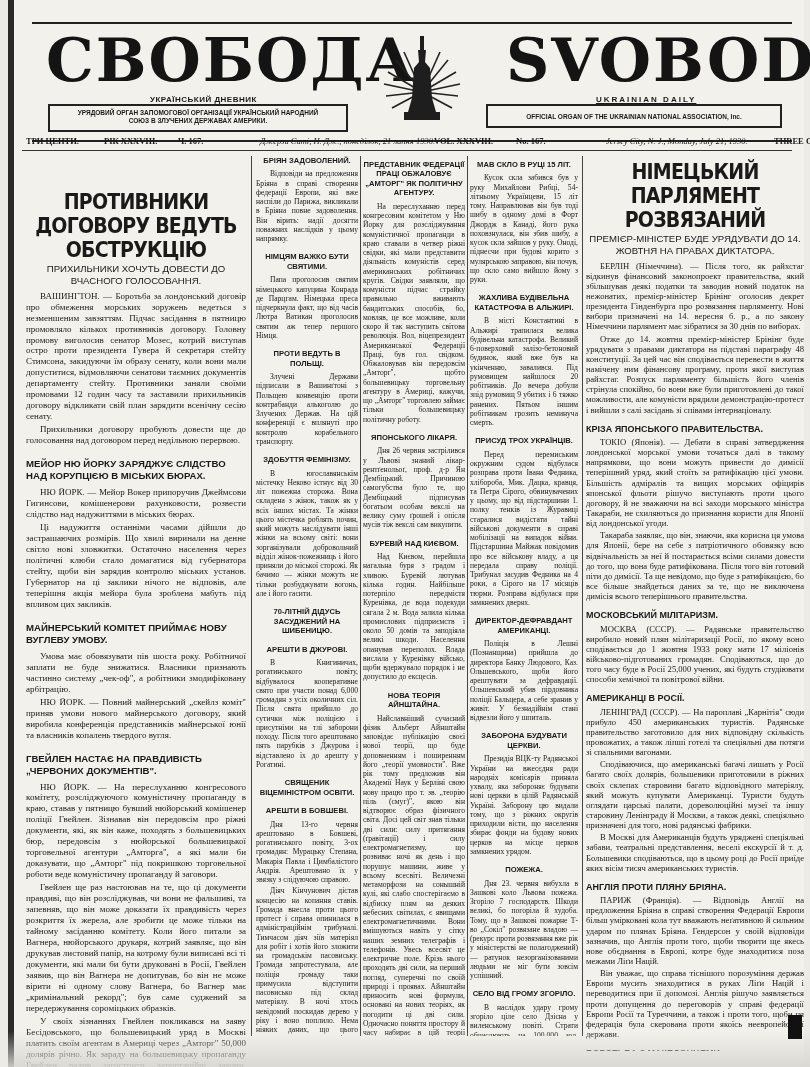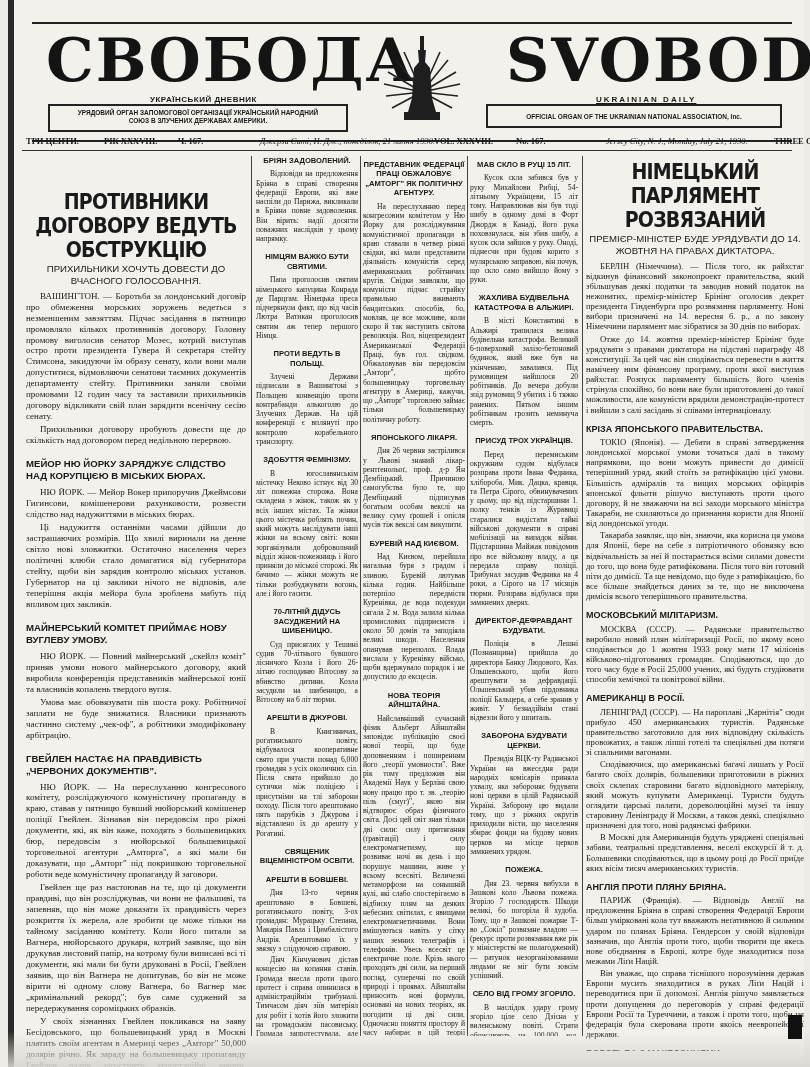--- a/index.html
+++ b/index.html
@@ -140,45 +140,44 @@
 
   <div class="col-rule" style="left:243px"></div>
   <div class="col-rule" style="left:352px"></div>
   <div class="col-rule" style="left:459px"></div>
   <div class="col-rule" style="left:574px"></div>
 
   <div class="col c1">
     <div class="main-head">ПРОТИВНИКИ ДОГОВОРУ ВЕДУТЬ ОБСТРУКЦІЮ</div>
     <div class="sub-head">ПРИХИЛЬНИКИ ХОЧУТЬ ДОВЕСТИ ДО ВЧАСНОГО ГОЛОСОВАННЯ.</div>
     <p>ВАШИНГТОН. — Боротьба за лондонський договір про обмеження морських зоружень ведеться з незменшеним завзяттям. Підчас засідання в пятницю промовляло кількох противників договору. Головну промову виголосив сенатор Мозес, котрий виступав остро проти президента Гувера й секретаря стейту Стимсона, закидуючи їм образу сенату, коли вони мали допуститися, відмовляючи сенатови таємних документів департаменту стейту. Противники заняли своїми промовами 12 годин часу та заставили прихильників договору відкликати свій план зарядити всенічну сесію сенату.</p>
-    <p>Прихильники договору пробують довести ще до скількість над договором перед недільною перервою.</p>
+    <p>Прихильники договору пробують довести ще до голосовання над договором перед недільною перервою.</p>
     <div class="head">МЕЙОР НЮ ЙОРКУ ЗАРЯДЖУЄ СЛІДСТВО НАД КОРУПЦІЄЮ В МІСЬКИХ БЮРАХ.</div>
     <p>НЮ ЙОРК. — Мейор Вокер припоручив Джеймсови Гигинсови, комішенерови рахунковости, розвести слідство над надужиттями в міських бюрах.</p>
     <p>Ці надужиття останніми часами дійшли до застрашаючих розмірів. Що хвилі виринали на денне світло нові зловжитки. Остаточно населення через політичні клюби стало домагатися від губернатора стейту, щоби він зарядив контролю міських установ. Губернатор на ці заклики нічого не відповів, але теперішня акція мейора була зроблена мабуть під впливом цих закликів.</p>
     <div class="head">МАЙНЕРСЬКИЙ КОМІТЕТ ПРИЙМАЄ НОВУ ВУГЛЕВУ УМОВУ.</div>
+    <p>Умова має обовязувати пів шоста року. Робітничої заплати не буде знижатися. Власники признають частинно систему „чек-оф", а робітники змодифіковану арбітрацію.</p>
     <p>НЮ ЙОРК. — Повний майнерський „скейлз коміт" приняв умови нового майнерського договору, який виробила конференція представників майнерської юнії та власників копалень твердого вугля.</p>
-    <p>Умова має обовязувати пів шоста року. Робітничої заплати не буде знижатися. Власники признають частинно систему „чек-оф", а робітники змодифіковану арбітрацію.</p>
     <div class="head">ГВЕЙЛЕН НАСТАЄ НА ПРАВДИВІСТЬ „ЧЕРВОНИХ ДОКУМЕНТІВ".</div>
     <p>НЮ ЙОРК. — На переслуханню конгресового комітету, розсліджуючого комуністичну пропаганду в краю, ставав у пятницю бувший нюйорський комішенер поліції Гвейлен. Зізнавав він передовсім про ріжні документи, які, як він каже, походять з большевицьких бюр, передовсім з нюйорської большевицької торговельної агентури „Амторга", а які мали би доказувати, що „Амторг" під покришкою торговельної роботи веде комуністичну пропаганду й заговори.</p>
     <p>Гвейлен ще раз настоював на те, що ці документи правдиві, що він розсліджував, чи вони не фальшиві, та запевняв, що він може доказати їх правдивість через розкриття їх жерела, але зробити це може тільки на тайному засіданню комітету. Коли його питали за Вагнера, нюйорського друкаря, котрий заявляє, що він друкував листовий папір, на котрому були виписані всі ті документи, які мали би бути друковані в Росії, Гвейлен заявив, що він Вагнера не допитував, бо він не може вірити ні одному слову Вагнера, бо Вагнер має „кримінальний рекорд"; був саме суджений за передержування сороміцьких образків.</p>
     <p>У своїх зізнаннях Гвейлен покликався на заяву Бесідовського, що большевицький уряд в Москві платить своїм агентам в Америці через „Амторг" 50,000 долярів річно. Як зараду на большевицьку пропаганду Гвейлен радив загострити депортаційні закони. Депортація, на його думку, полагодить цю большевицьку пропаганду, бо большевики це все чужинці. Родовиті Американці йдуть до комуністичної партії лише на те, щоби з неї витягнути гроші.</p>
 
   </div>
 
   <div class="col c2">
     <div class="small-head" style="margin-top:0">БРІЯН ЗАДОВОЛЕНИЙ.</div>
     <p>Відповіди на предложення Бріяна в справі створення федерації Европи, які вже наспіли до Парижа, викликали в Бріяна повне задоволення. Він вірить: надії досягти поважних наслідків у цьому напрямку.</p>
     <div class="small-head">НІМЦЯМ ВАЖКО БУТИ СВЯТИМИ.</div>
     <p>Папа проголосив святим німецького капуцина Конрада де Парцгам. Німецька преса підчеркнула факт, що від часів Лютра Ватикан проголосив святим аж тепер першого Німця.</p>
     <div class="small-head">ПРОТИ ВЕДУТЬ В ПОЛЬЩІ.</div>
     <p>Злучені Держави підписали в Вашинґтоні з Польщею конвенцію проти контрабанди алькоголю до Злучених Держав. На цій конференції є вплянуті про контролю корабельного транспорту.</p>
     <div class="small-head">ЗДОБУТТЯ ФЕМІНІЗМУ.</div>
     <p>В югославянськім містечку Неково істнує від 30 літ пожежна сторожа. Вона складена з жінок, також як у всіх інших містах. Та жінки цього містечка роблять почин, який можуть наслідувати інші жінки на всьому світі: вони зорганізували добровольчий відділ жінок-пожежниць і його приняли до міської сторожі. Як бачимо — жінки можуть не тільки розбуджувати вогонь, але і його гасити.</p>
     <div class="small-head">70-ЛІТНІЙ ДІДУСЬ ЗАСУДЖЕНИЙ НА ШИБЕНИЦЮ.</div>
-    <p>Суд присяглих у Тешині судив 70-літнього бувшого лісничого Козла і його 26-літню господиню Вітосову за вбивство дитини. Козла засудили на шибеницю, а Вітосову на 6 літ тюрми.</p>
     <div class="small-head">АРЕШТИ В ДЖУРОВІ.</div>
     <p>В Книгиничах, рогатинського повіту, відбувалося кооперативне свято при участи понад 6,000 громадян з усіх околичних сіл. Після свята прийшло до сутички між поліцією і присутніми на тлі заборони походу. Після того арештовано пять парубків з Джурова і відставлено їх до арешту у Рогатині.</p>
     <div class="small-head">СВЯЩЕНИК ВІЦЕМІНІСТРОМ ОСВІТИ.</div>
     <div class="small-head">АРЕШТИ В БОВШЕВІ.</div>
     <p>Дня 13-го червня арештовано в Бовшеві, рогатинського повіту, 3-ох громадян: Мурацьку Степана, Макарія Павла і Цимбалістого Андрія. Арештовано їх у звязку з слідуючою справою.</p>
     <p>Діяч Кінчунович дістав концесію на копання ставів. Громада внесла проти цього протест і справа опинилася в адміністраційнім трибуналі. Тимчасом діяч зіїв матеріял для робіт і хотів його зложити на громадськім пасовиську. Громада запротестувала, але поліція громаду таки примусила відступити пасовисько під склад матеріялу. В ночі хтось невідомий поскидав дерево у ріку і воно поплило. Нема ніяких даних, що цього допустилися вище згадані, але що вони належать до найсвідоміщих в селі, їх арештовано.</p>
   </div>
 
   <div class="col c3">
     <div class="small-head" style="margin-top:4px">ПРЕДСТАВНИК ФЕДЕРАЦІЇ ПРАЦІ ОБЖАЛОВУЄ „АМТОРГ" ЯК ПОЛІТИЧНУ АГЕНТУРУ.</div>
@@ -191,21 +190,21 @@
     <p>Найславніший сучасний фізик Альберт Айнштайн заповідає публікацію своєї нової теорії, що буде доповненням і поширенням його „теорії умовности". Вже рік тому предложив він Академії Наук у Берліні свою нову працю про т. зв. „теорію піль (смуг)", якою він відтворює образ фізичного світа. Досі цей світ знав тільки дві сили: силу притягання (ґравітації) і силу електромагнетизму, що розвиває ночі як день і що порушує машини, живе у всьому всесвіті. Величезні метаморфози на сонышній кулі, які слабо спостерігаємо в відбиску плям на деяких небесних світилах, є явищами електромагнетичними. Вони вмішуються навіть у сітку наших земних телеграфів і телефонів. Увесь всесвіт це електричне поле. Крізь нього проходять дві сили, на перший погляд, суперечні по своїй природі і проявах. Айнштайн приносить нові формули, основані на нових теоріях, як погодити ці дві сили. Одночасно поняття простору й часу набирає в цій теорії нового значіння, — вони вбливаються на себе і не є двома відокремленими від себе світами. Час стає одною з форм простору і його можна вивести при помочі математичних формул із прикмет простору. Простір стає єдиною, всеобіймаючою єдністю світа. Є це одна з ідей про повну гармонію світа, про яку мріяв Кеплер. Заждемо на видання нового твору великого вченого і побачимо, як його зустрінуть інші вчені.</p>
   </div>
 
   <div class="col c4">
     <div class="small-head" style="margin-top:4px">МАВ СКЛО В РУЦІ 15 ЛІТ.</div>
     <p>Кусок скла забився був у руку Михайлови Рибці, 54-літньому Українцеви, 15 літ тому. Направлював він був тоді шибу в одному домі в Форт Джордж в Канаді, його рука поховзнулася, він збив шибу, а кусок скла зайшов у руку. Оноді, піднесчи при будові корито з мулярською заправою, він почув, що скло само вийшло йому з руки.</p>
     <div class="small-head">ЖАХЛИВА БУДІВЕЛЬНА КАТАСТРОФА В АЛЬЖИРІ.</div>
     <p>В місті Константині в Альжирі трапилася велика будівельна катастрофа. Великий 6-поверховий залізо-бетоновий будинок, який вже був на укінченню, завалився. Під румовищем найшлося 20 робітників. До вечера добули зпід румовищ 9 убитих і 6 тяжко ранених. Пятьом іншим робітникам грозить неминуча смерть.</p>
     <div class="small-head">ПРИСУД ТРОХ УКРАЇНЦІВ.</div>
     <p>Перед перемиським окружним судом відбулася розправа проти Івана Федника, хлібороба, Мик. Дацка, кравця, та Петра Сірого, обвинувачених у цьому, що від підстаршини 1. полку тенків із Журавиці старалися видістати тайні військові документи в справі мобілізації на випадок війни. Підстаршина Майжак повідомив про все військову владу, а ця передала справу поліції. Трибунал засудив Федника на 4 роки, а Сірого на 17 місяців тюрми. Розправа відбулася при замкнених дверях.</p>
-    <div class="small-head">ДИРЕКТОР-ДЕФРАВДАНТ БУДУВАТИ.</div>
+    <div class="small-head">ДИРЕКТОР-ДЕФРАВДАНТ АМЕРИКАНЦІ.</div>
     <p>Поліція в Лешні (Познанщина) прийшла до директора Банку Людового, Каз. Ольшевського, щоби його арештувати за дефравдації. Ольшевський убив пірдовника поліції Бальцера, а себе зранив у живіт. У безнадійнім стані відвезли його у шпиталь.</p>
     <div class="small-head">ЗАБОРОНА БУДУВАТИ ЦЕРКВИ.</div>
     <p>Президія ВЦК-ту Радянської України на вжесєдня ради народніх комісарів приняла ухвалу, яка забороняє будувати нові церкви в цілій Радянській Україні. Заборону цю видали тому, що з ріжних округів приходили вісти, що населення збирає фонди на будову нових церков на місце церков замкнених урядом.</p>
     <div class="small-head">ПОЖЕЖА.</div>
     <p>Дня 23. червня вибухла в Зашкові коло Львова пожежа. Згоріло 7 господарств. Шкоди великі, бо погоріла й худоба. Тому, що в Зашкові пожарне Т-во „Сокіл" розвязане владою — (рекурс проти розвязання вже рік у міністерстві не полагоджений) — ратунок незорганізованими людьми не міг бути зовсім успішний.</p>
     <div class="small-head">СЕЛО ВІД ГРОМУ ЗГОРІЛО.</div>
     <p>В наслідок удару грому згоріло ціле село Дзісна у виленському повіті. Страти обчислюють на 100,000 зол. Жертв у людях нема.</p>
 
   </div>
 

